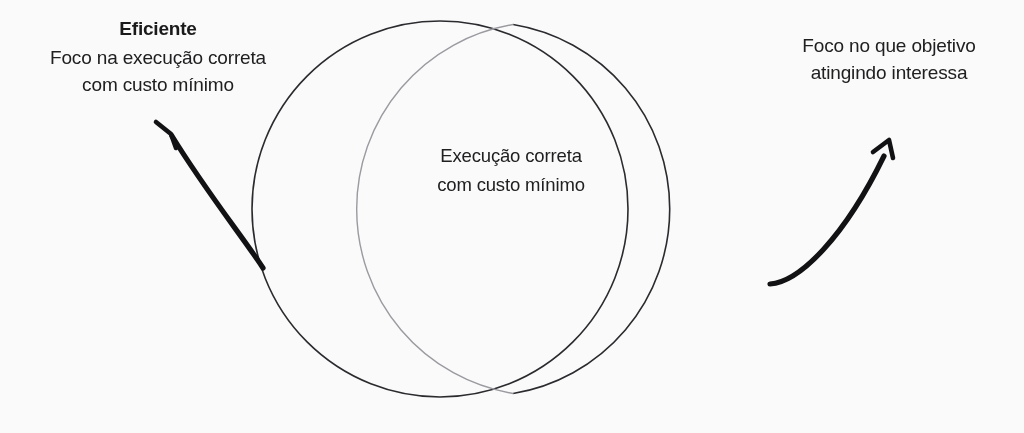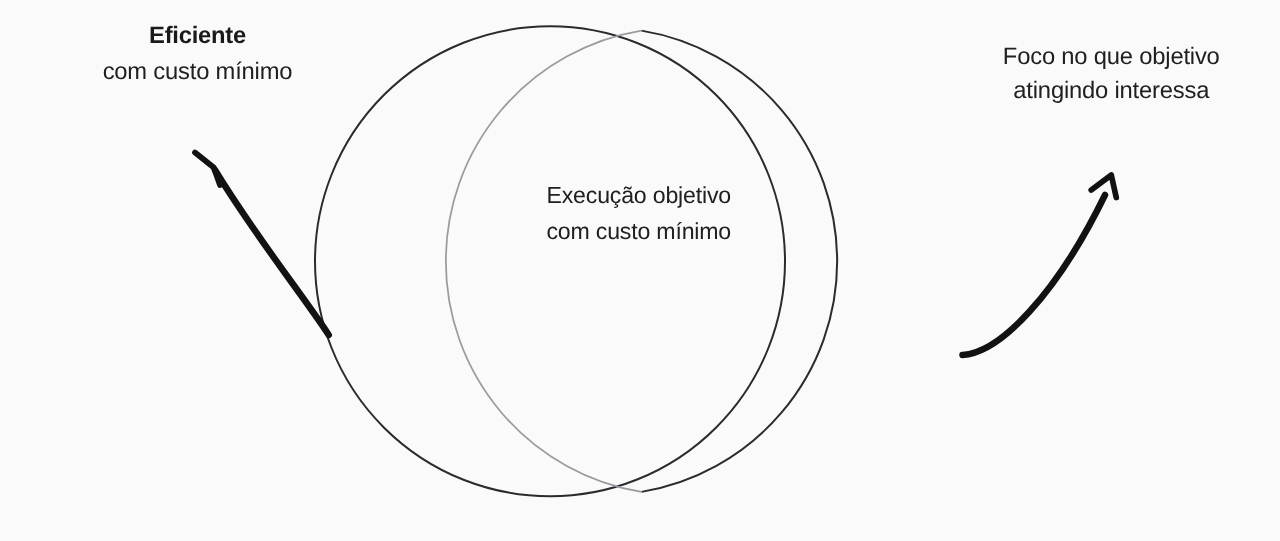--- a/index.html
+++ b/index.html
@@ -90,26 +90,27 @@
 
     <path d="M 263 268 C 245 240, 205 190, 172 136" fill="none" stroke="#121214" stroke-width="5.2" stroke-linecap="round"></path>
     <path d="M 156 122 L 171 134 L 176 148" fill="none" stroke="#121214" stroke-width="4.6" stroke-linecap="round" stroke-linejoin="round"></path>
 
     <path d="M 770 284 C 800 282, 845 236, 884 156" fill="none" stroke="#121214" stroke-width="5.2" stroke-linecap="round"></path>
     <path d="M 873 152 L 889 140 L 893 158" fill="none" stroke="#121214" stroke-width="4.6" stroke-linecap="round" stroke-linejoin="round"></path>
   </svg>
 
   <div class="label-block" id="label-eficiente">
     <div class="label-title">Eficiente</div>
+    <div class="label-line">Foco na execução correta</div>
     <div class="label-line">com custo mínimo</div>
   </div>
 
   <div class="label-block" id="label-eficaz">
     <div class="label-line">Foco no que objetivo</div>
     <div class="label-line">atingindo interessa</div>
   </div>
 
   <div class="label-block" id="label-intersection">
-    <div class="label-line">Execução objetivo</div>
+    <div class="label-line">Execução correta</div>
     <div class="label-line">com custo mínimo</div>
   </div>
 
 </div>
 
 </body></html>

